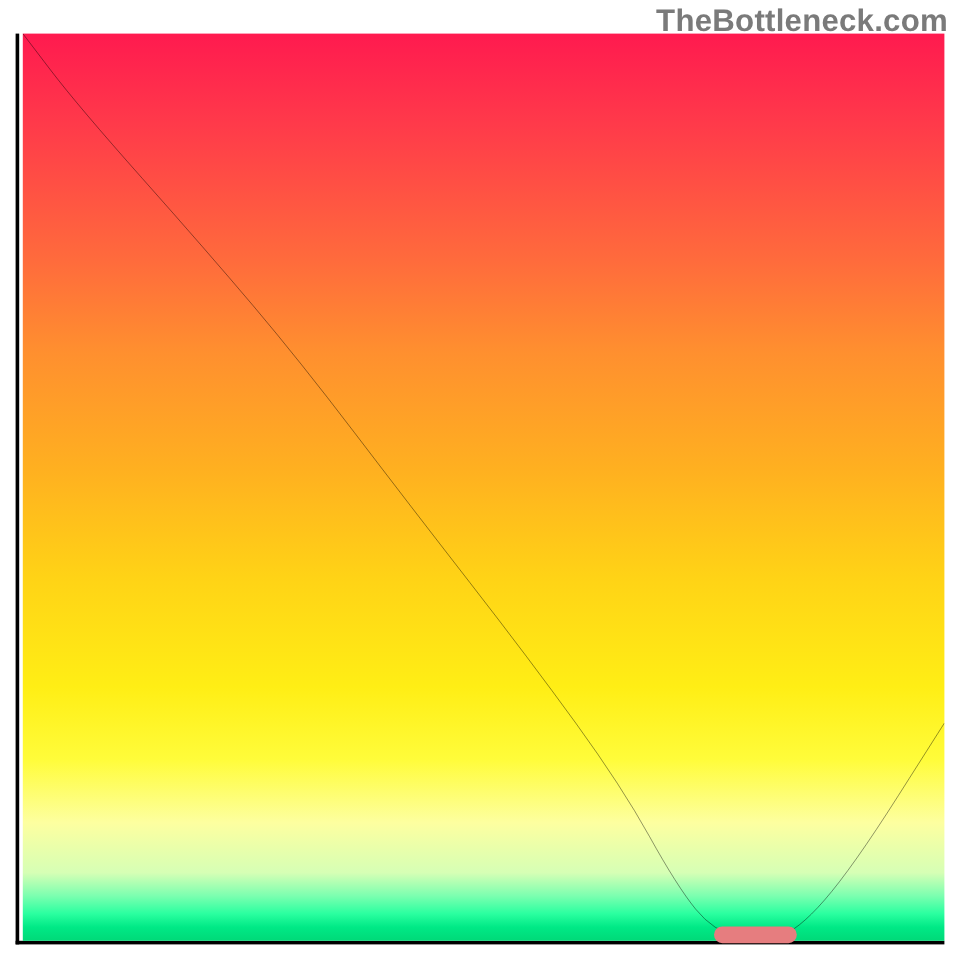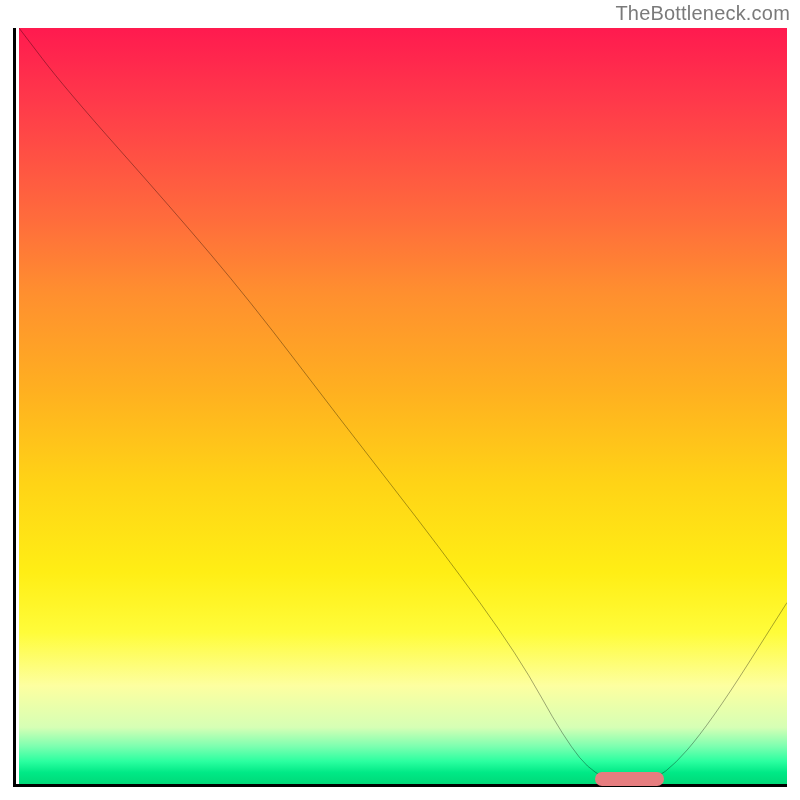--- a/index.html
+++ b/index.html
@@ -13,22 +13,22 @@
   }
   .container {
     position: relative;
     width: 800px;
     height: 800px;
   }
   .attribution {
     position: absolute;
     top: 2px;
     right: 10px;
-    font-size: 20px;
-    font-weight: normal;
+    font-size: 26px;
+    font-weight: bold;
     color: #7a7a7a;
     letter-spacing: 0.2px;
   }
   .plot-frame {
     position: absolute;
     left: 13px;
     top: 28px;
     width: 774px;
     height: 759px;
     border-left: 3px solid #000;

